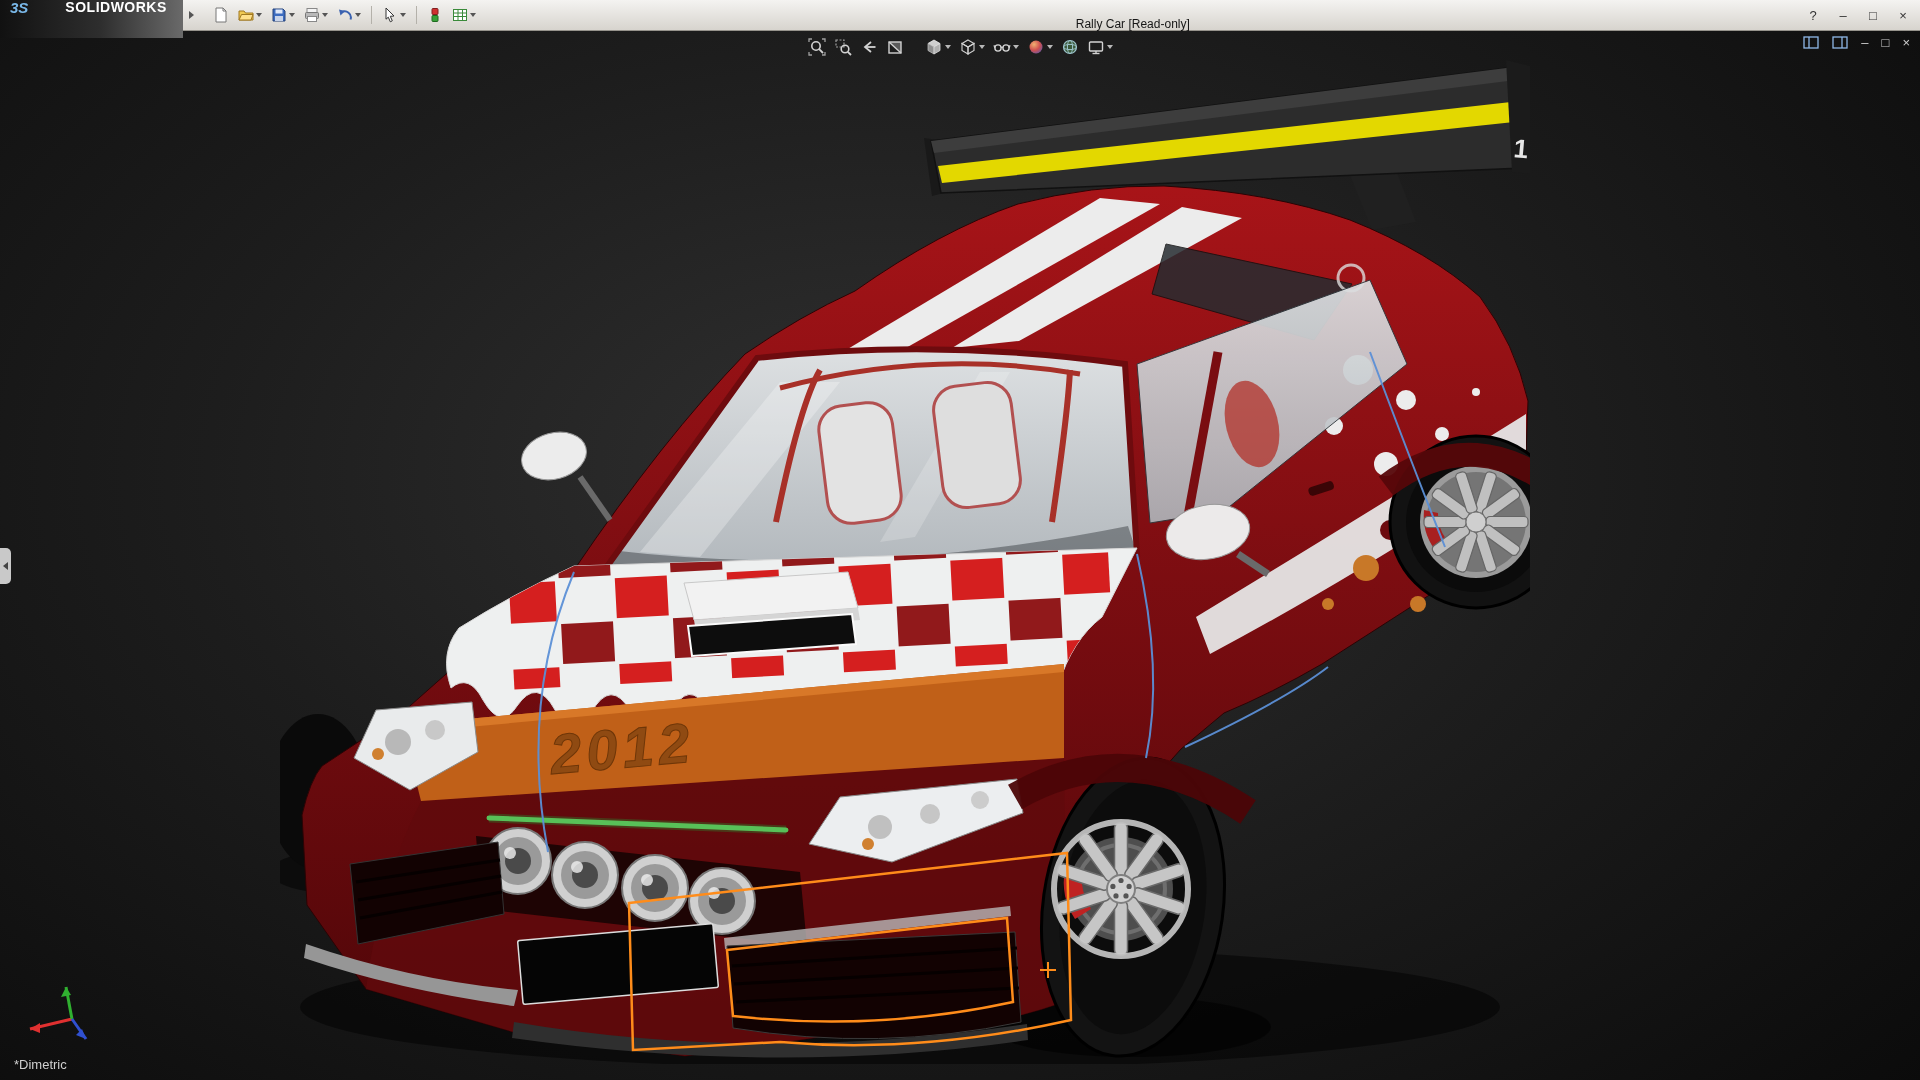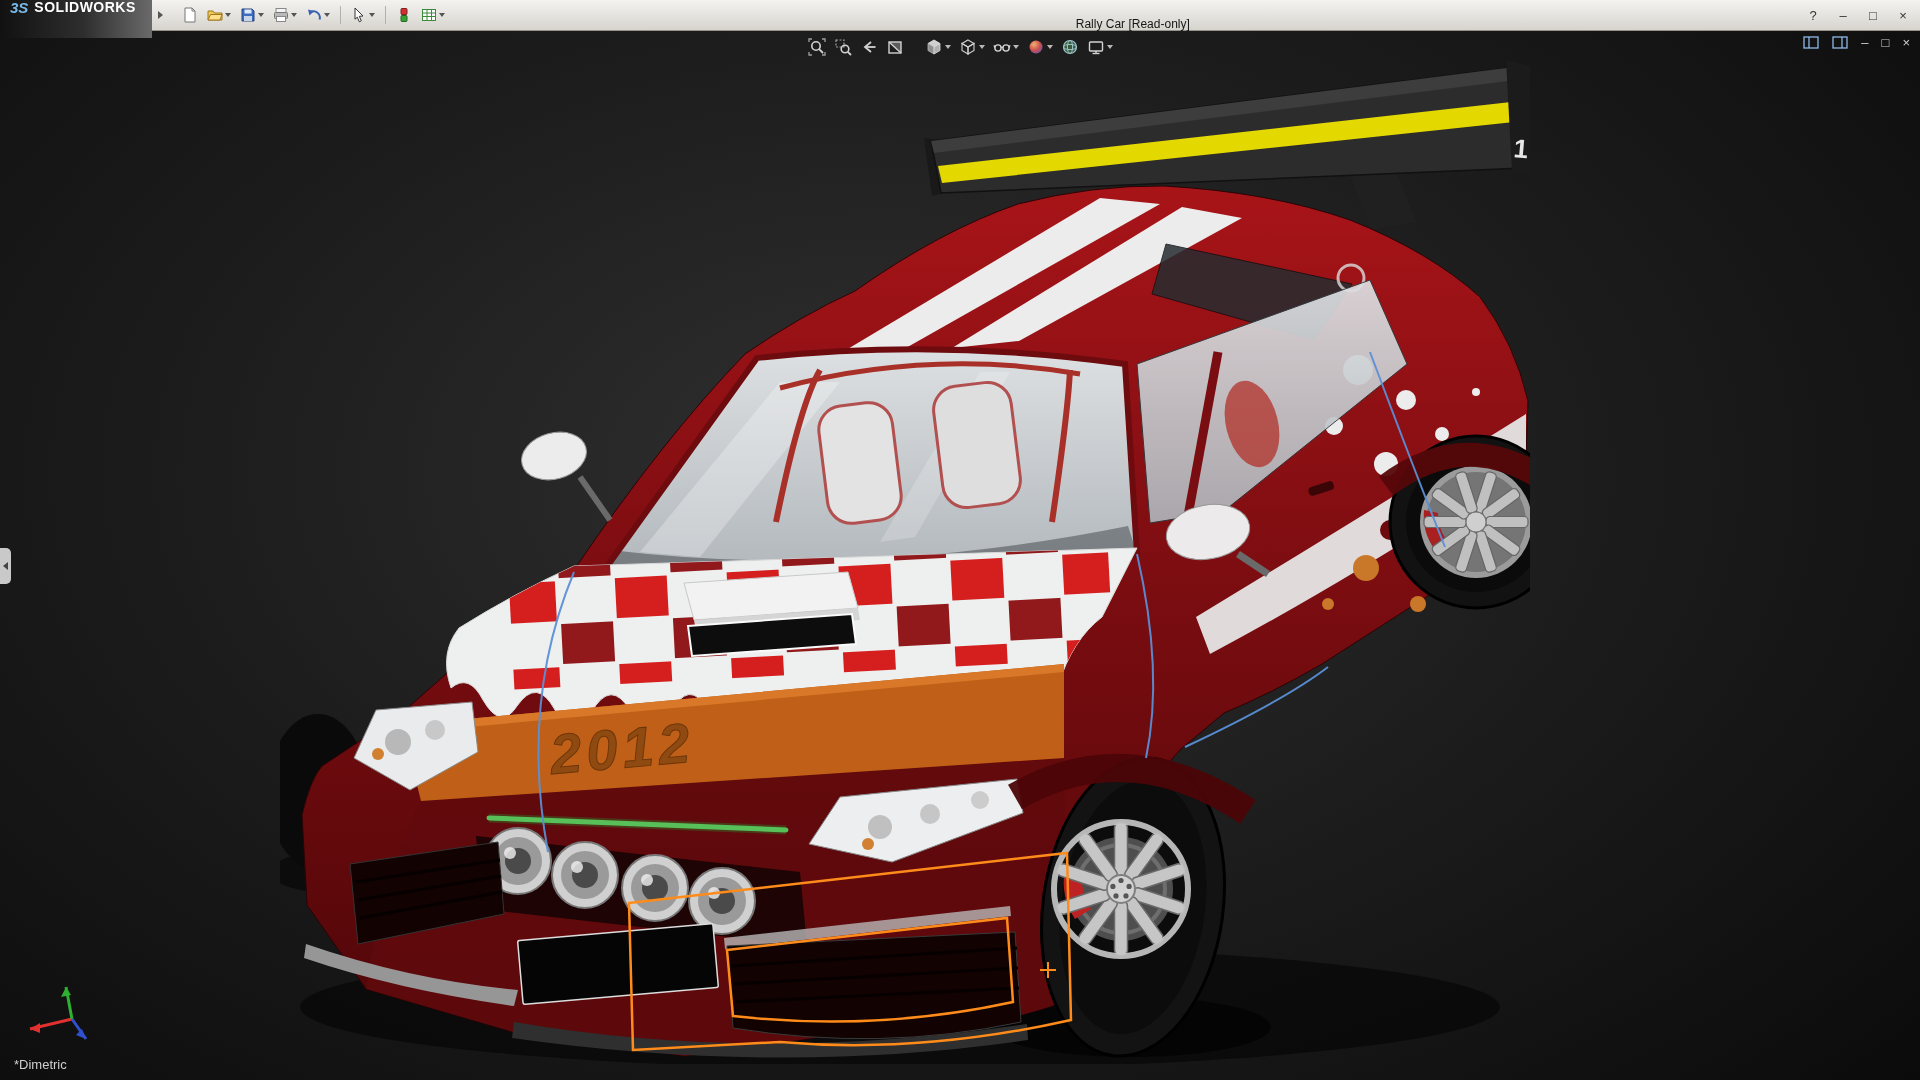--- a/index.html
+++ b/index.html
@@ -6,21 +6,21 @@
   body{width:1920px;height:1080px;overflow:hidden;background:#0b0b0b;
        font-family:"Liberation Sans",sans-serif;position:relative;}
 
   
   .titlebar{position:absolute;top:0;left:0;width:1920px;height:30px;
     background:linear-gradient(#f4f3f1,#d7d4ce);border-bottom:1px solid #96938c;
     display:flex;align-items:center;z-index:10;}
   .logo{height:30px;background:linear-gradient(90deg,#111 0%,#2e2e2e 55%,#6a6a6a 100%);
     color:#fff;display:flex;align-items:center;padding:0 16px 16px 10px;gap:6px;flex:0 0 auto;}
   .logo .prefix{color:#7ab8e8;font-weight:bold;font-style:italic;font-size:15px;}
-  .logo .name{font-weight:bold;font-size:14px;letter-spacing:.5px;}
+  .logo .name{font-weight:bold;font-size:14px;letter-spacing:.5px;margin-left:31px;}
   .expand-caret{width:0;height:0;border-top:4px solid transparent;border-bottom:4px solid transparent;
     border-left:5px solid #555;margin-left:6px;}
   .tb{display:flex;align-items:center;gap:3px;margin-left:16px;}
   .tb-btn{display:flex;align-items:center;gap:2px;padding:2px 3px;border-radius:2px;}
   .tb-sep{width:1px;height:18px;background:#b4b1aa;margin:0 4px;}
   .caret-down{width:0;height:0;border-left:3px solid transparent;border-right:3px solid transparent;
     border-top:4px solid #555;}
   .title{position:absolute;left:59%;top:8px;transform:translateX(-50%);
     font-size:12px;color:#161616;white-space:nowrap;margin-top:9px;}
   .win-controls{position:absolute;right:8px;top:0;height:30px;display:flex;align-items:center;

